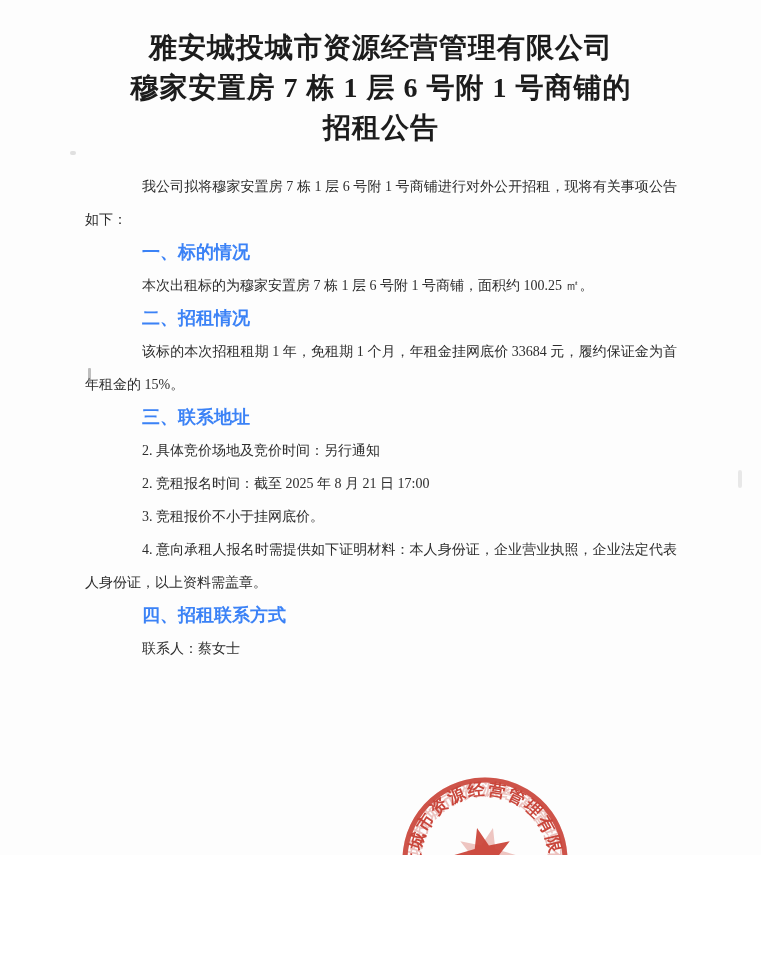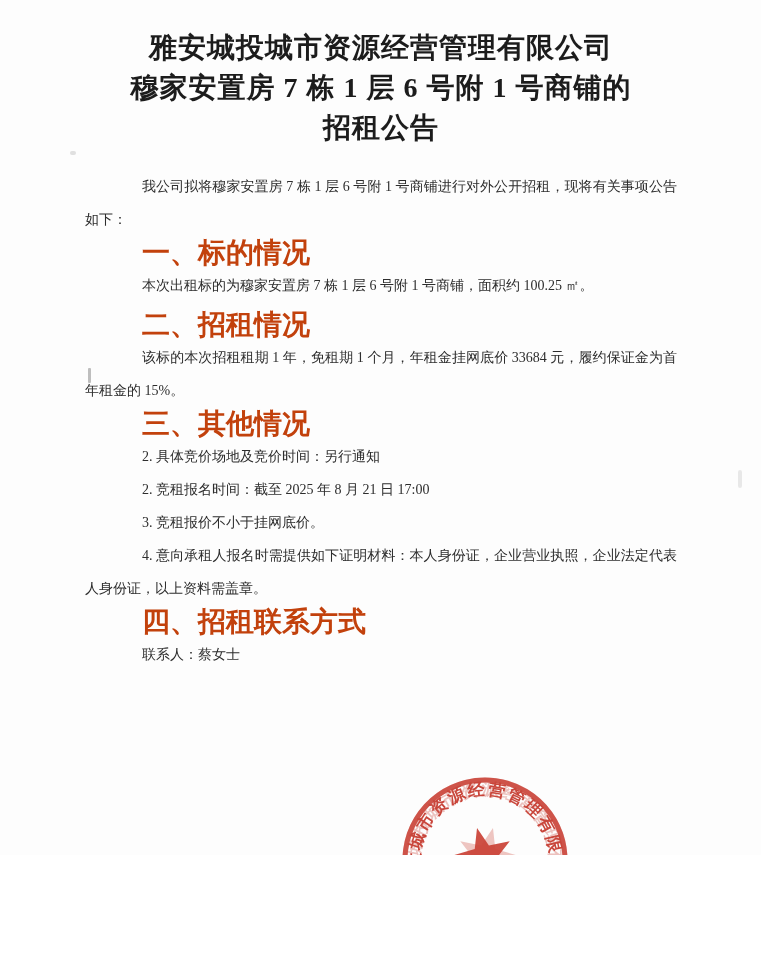--- a/index.html
+++ b/index.html
@@ -27,27 +27,27 @@
   p.body-line {
     margin: 0;
     font-size: 14px;
     line-height: 33px;
     text-align: justify;
   }
   p.indent { text-indent: 57px; }
   p.intro { margin-top: 22px; }
   h2.sec-head {
     margin: 0 0 0 57px;
-    font-size: 28px;
+    font-size: 18px;
     line-height: 33px;
     font-weight: bold;
-    color: #c2410c;
+    color: #3b82f6;
     font-family: "Liberation Sans", sans-serif;
   }
-  h2.gap { margin-top: 6px; }
+  h2.gap { }
   
   .signature {
     position: absolute;
     left: 333px;
     top: 853px;
     width: 314px;
   }
   .sig-company {
     font-size: 20px;
     line-height: 24px;
@@ -105,21 +105,21 @@
     </div>
 
     <p class="body-line indent intro">我公司拟将穆家安置房 7 栋 1 层 6 号附 1 号商铺进行对外公开招租，现将有关事项公告如下：</p>
 
     <h2 class="sec-head">一、标的情况</h2>
     <p class="body-line indent">本次出租标的为穆家安置房 7 栋 1 层 6 号附 1 号商铺，面积约 100.25 ㎡。</p>
 
     <h2 class="sec-head gap">二、招租情况</h2>
     <p class="body-line indent">该标的本次招租租期 1 年，免租期 1 个月，年租金挂网底价 33684 元，履约保证金为首年租金的 15%。</p>
 
-    <h2 class="sec-head">三、其他情况</h2>
+    <h2 class="sec-head">三、联系地址</h2>
     <p class="body-line indent">2. 具体竞价场地及竞价时间：另行通知</p>
     <p class="body-line indent">2. 竞租报名时间：截至 2025 年 8 月 21 日 17:00</p>
     <p class="body-line indent">3. 竞租报价不小于挂网底价。</p>
     <p class="body-line indent">4. 意向承租人报名时需提供如下证明材料：本人身份证，企业营业执照，企业法定代表人身份证，以上资料需盖章。</p>
 
     <h2 class="sec-head">四、招租联系方式</h2>
     <p class="body-line indent">联系人：蔡女士</p>
   </div>
 
   <div class="signature">

